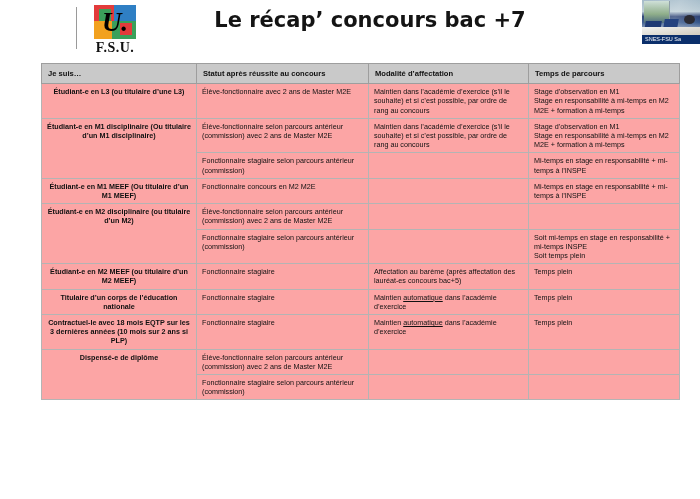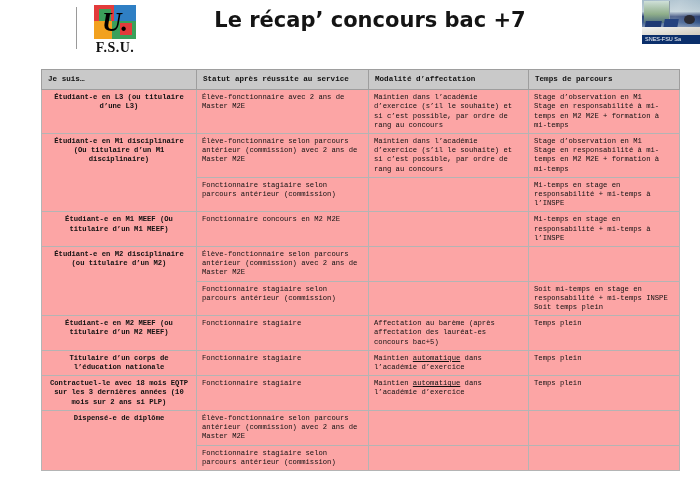--- a/index.html
+++ b/index.html
@@ -171,25 +171,24 @@
     line-height: 9px;
     padding-left: 3px;
     font-family: "Liberation Sans", sans-serif;
     white-space: nowrap;
     overflow: hidden;
   }
 
   
   #recap-table {
     position: absolute;
-    left: 41px; top: 69px;
+    left: 41px; top: 63px;
     width: 638px;
     border-collapse: collapse;
     table-layout: fixed;
-    font-family: Liberation Mono, monospace;
   }
   #recap-table col.c1 { width: 155px; }
   #recap-table col.c2 { width: 172px; }
   #recap-table col.c3 { width: 160px; }
   #recap-table col.c4 { width: 151px; }
 
   #recap-table th,
   #recap-table td {
     border: 1px solid #b4b4b4;
     vertical-align: top;
@@ -276,21 +275,21 @@
   <table id="recap-table">
     <colgroup>
       <col class="c1">
         <col class="c2">
         <col class="c3">
         <col class="c4">
     </colgroup>
     <thead>
       <tr>
         <th>Je suis…</th>
-        <th>Statut après réussite au service</th>
+        <th>Statut après réussite au concours</th>
         <th>Modalité d’affectation</th>
         <th>Temps de parcours</th>
       </tr>
     </thead>
     <tbody id="table-body">
         <tr class="grp-top grp-bot">
           <td class="cat" rowspan="1">Étudiant-e en L3 (ou titulaire d’une L3)</td>
           <td>Élève-fonctionnaire avec 2 ans de Master M2E</td>
           <td>Maintien dans l’académie d’exercice (s’il le souhaite) et si c’est possible, par ordre de rang au concours</td>
           <td>Stage d’observation en M1<br>Stage en responsabilité à mi-temps en M2 M2E + formation à mi-temps</td>

